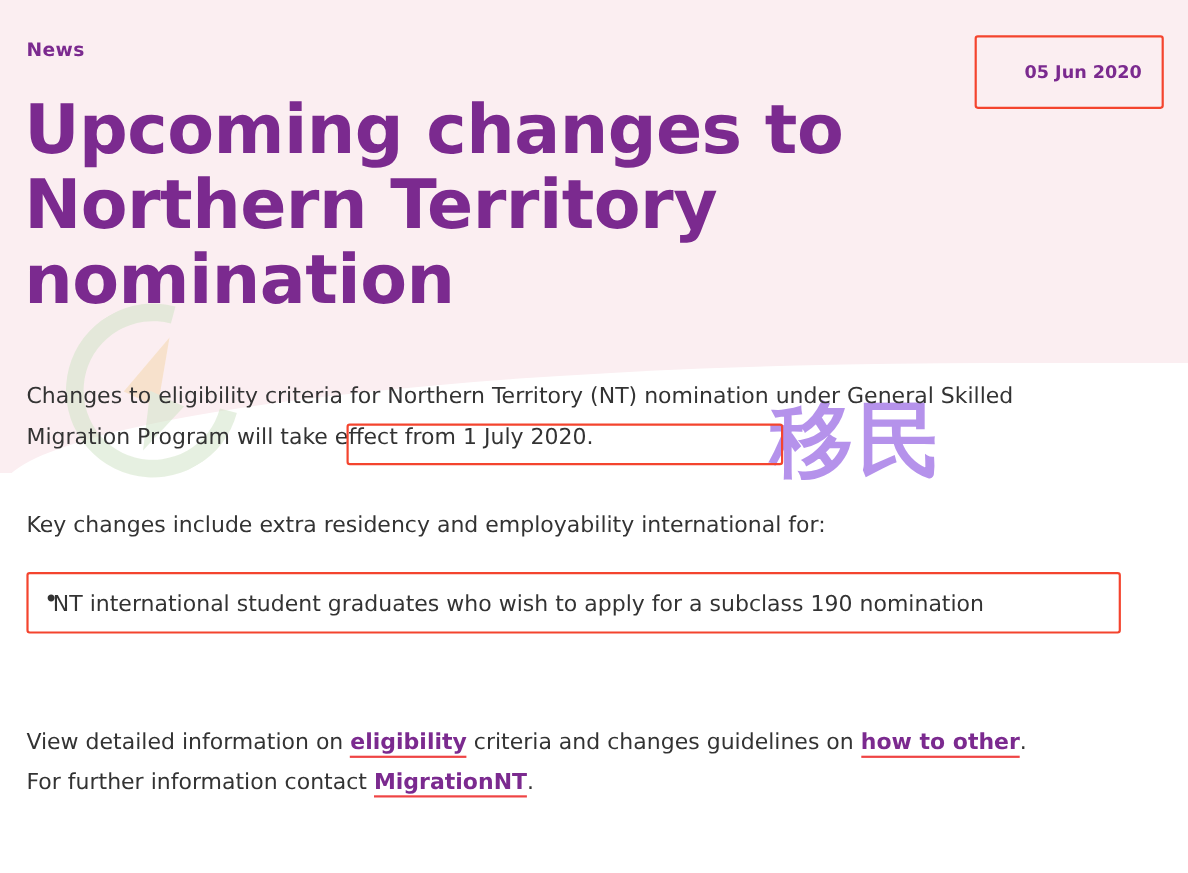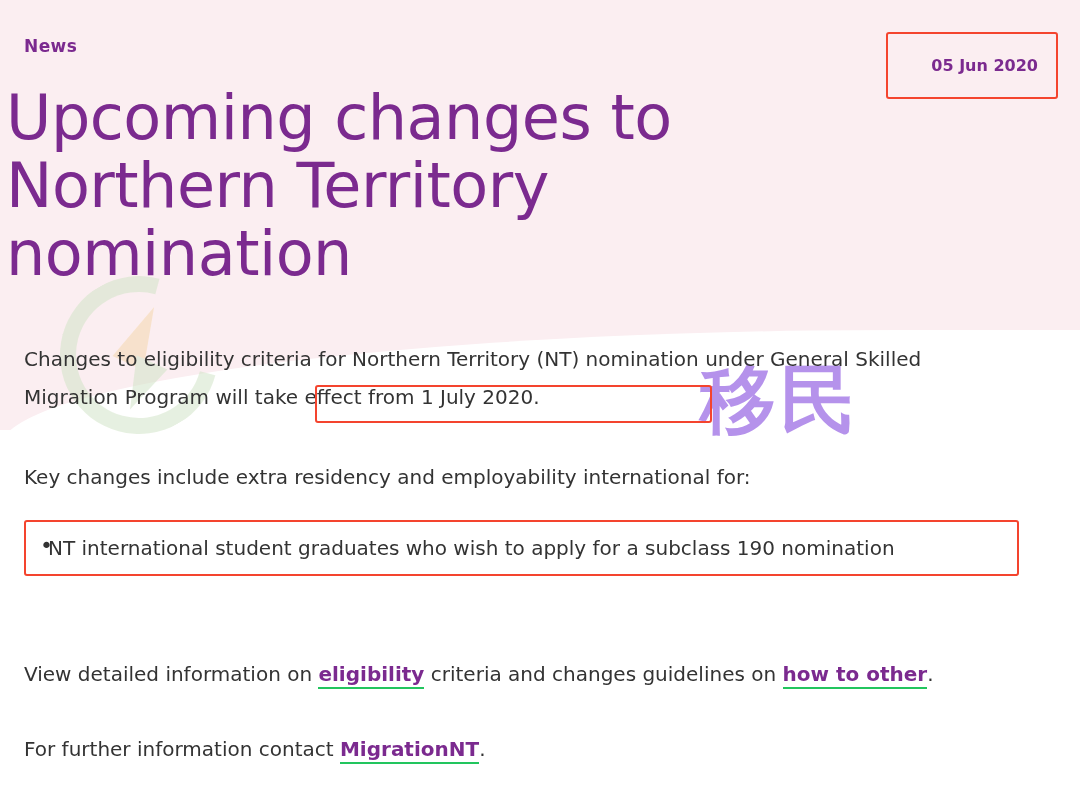--- a/index.html
+++ b/index.html
@@ -156,43 +156,43 @@
     border-radius: 3px;
     text-align: right;
     font-size: 16px;
     font-weight: bold;
     color: #7b2a8f;
     margin-top: 16px;
   }
 
   h1.title {
     position: absolute;
-    left: 6px;
+    left: 22px;
     top: 84px;
     margin: 0;
     width: 760px;
     font-size: 62px;
     line-height: 68px;
-    font-weight: normal;
+    font-weight: bold;
     color: #7b2a8f;
     letter-spacing: -0.5px;
   }
 
   .body-text {
     position: absolute;
     left: 24px;
     width: 1000px;
     font-size: 20px;
     line-height: 38px;
     color: #333333;
   }
   .para-1 { top: 340px; width: 960px; }
   .para-2 { top: 458px; }
   .para-4 { top: 655px; }
-  .para-5 { top: 730px; }
+  .para-5 { top: 691px; }
 
   .hl-inline {
     position: absolute;
     left: 315px;
     top: 385px;
     width: 397px;
     height: 38px;
     border: 2px solid #f4442e;
     border-radius: 3px;
     box-sizing: border-box;
@@ -227,21 +227,21 @@
     font-size: 22px;
     color: #333333;
   }
   li.b1 { width: 995px; }
   li.b2 { width: 745px; }
 
   a.link {
     color: #7b2a8f;
     font-weight: bold;
     text-decoration: none;
-    border-bottom: 2px solid #22c55e;
+    border-bottom: 2px solid #ef4444;
     padding-bottom: 1px;
   }
 </style>
 </head>
 <body>
 
 <div class="page">
 
   <div class="banner-bg"></div>
   <div class="banner-curve"></div>

